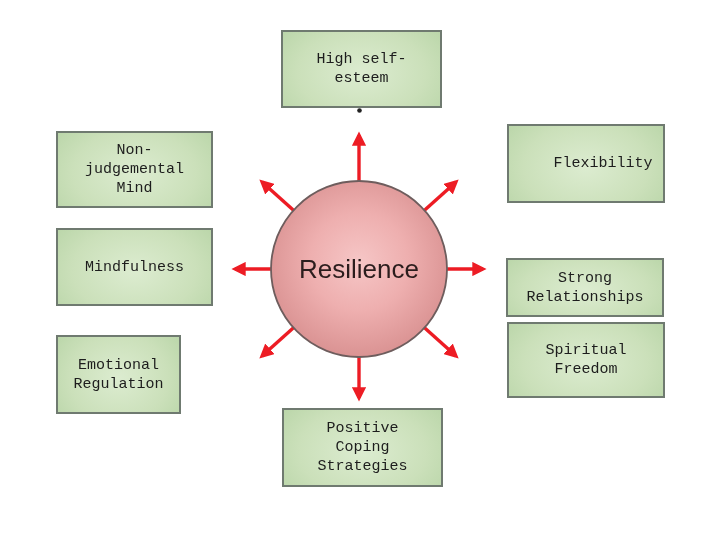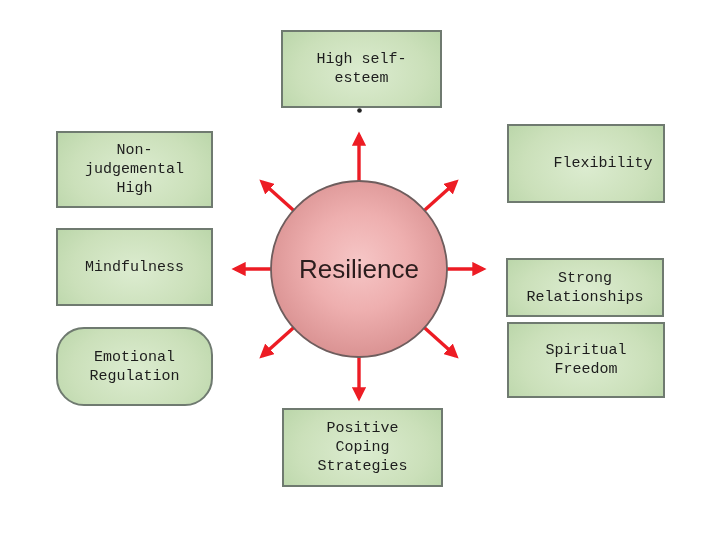--- a/index.html
+++ b/index.html
@@ -19,21 +19,21 @@
     border:2px solid #6f7a70;
     background:radial-gradient(ellipse 90% 130% at 50% 55%, #dcecd0 0%, #cbe0ba 45%, #a8cb97 100%);
     color:#1d1d1d;
     font-size:15px;line-height:19px;
     padding:0 14px;
     font-family:Liberation Mono, monospace;
   }
   .node-top          {left:281px; top:30px;  width:161px; height:78px;}
   .node-top-left     {left:56px;  top:131px; width:157px; height:77px;}
   .node-left         {left:56px;  top:228px; width:157px; height:78px;}
-  .node-bottom-left  {left:56px;  top:327px; width:157px; height:79px;border-radius:28px;}
+  .node-bottom-left  {left:56px;  top:335px; width:125px; height:79px;}
   .node-top-right    {left:507px; top:124px; width:158px; height:79px;padding-left:48px;}
   .node-right        {left:506px; top:222px; width:158px; height:59px;margin-top:36px;}
   .node-bottom-right {left:507px; top:322px; width:158px; height:76px;}
   .node-bottom       {left:282px; top:408px; width:161px; height:79px;}
   .center-label{
     position:absolute;
     left:259px; top:252px; width:200px;
     text-align:center;
     font-size:26px; line-height:34px;
     color:#2b1d1d;
@@ -72,21 +72,21 @@
     <circle cx="359.5" cy="110.5" r="2.3" fill="#222222"></circle>
   </svg>
 
   <div class="center-label">Resilience</div>
 
   <div class="node node-top">
     <span>High self-esteem</span>
   </div>
 
   <div class="node node-top-left">
-    <span>Non-judgemental High</span>
+    <span>Non-judgemental Mind</span>
   </div>
 
   <div class="node node-left">
     <span>Mindfulness</span>
   </div>
 
   <div class="node node-bottom-left">
     <span>Emotional Regulation</span>
   </div>
 

